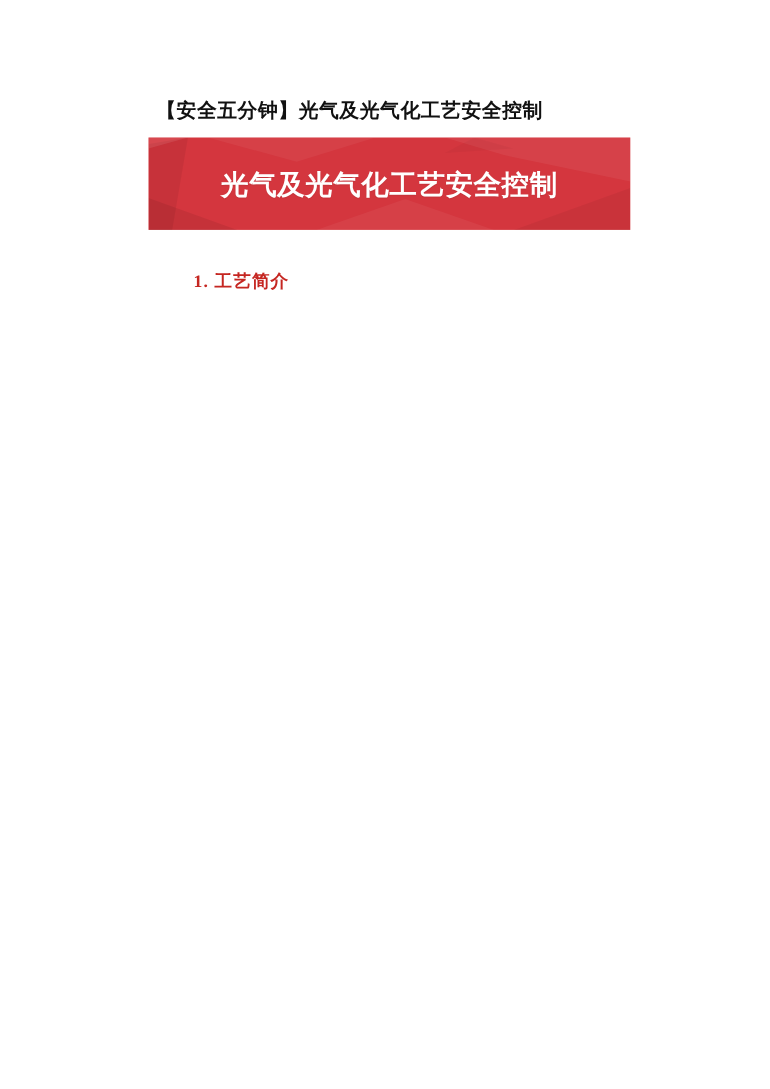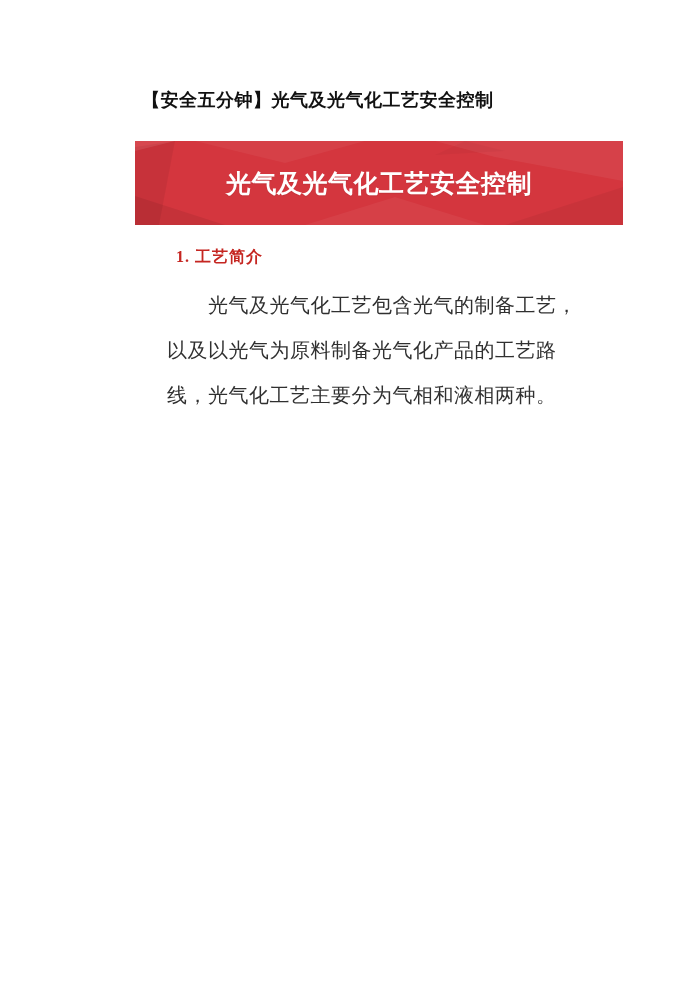--- a/index.html
+++ b/index.html
@@ -24,22 +24,22 @@
     font-size: 18px;
     line-height: 24px;
     letter-spacing: 0.5px;
     color: #111111;
     white-space: nowrap;
   }
 
   .banner {
     position: absolute;
     left: 105px;
-    top: 141px;
-    width: 488px;
+    top: 125px;
+    width: 438px;
     height: 84px;
     background: #d4363e;
     overflow: hidden;
   }
   .banner svg {
     position: absolute;
     inset: 0;
     width: 100%;
     height: 100%;
     display: block;
@@ -107,19 +107,14 @@
       <polygon points="300,0 488,0 488,40 360,16" fill="rgba(255,255,255,0.06)"></polygon>
       <polygon points="330,0 300,14 370,10" fill="rgba(0,0,0,0.03)"></polygon>
       <polygon points="370,84 488,46 488,84" fill="rgba(0,0,0,0.05)"></polygon>
       <polygon points="170,84 260,56 350,84" fill="rgba(255,255,255,0.05)"></polygon>
     </svg>
     <div class="banner-title" style="color: rgb(255, 255, 255);">光气及光气化工艺安全控制</div>
   </div>
 
   <div class="section-heading" style="color: rgb(197, 38, 33);">1. 工艺简介</div>
 
-  <div class="paragraph" style="color: rgb(48, 48, 48);">
-    <div class="body-line indent">光气及光气化工艺包含光气的制备工艺，</div>
-    <div class="body-line">以及以光气为原料制备光气化产品的工艺路</div>
-    <div class="body-line">线，光气化工艺主要分为气相和液相两种。</div>
-  </div>
 
 </div>
 
 </body></html>

